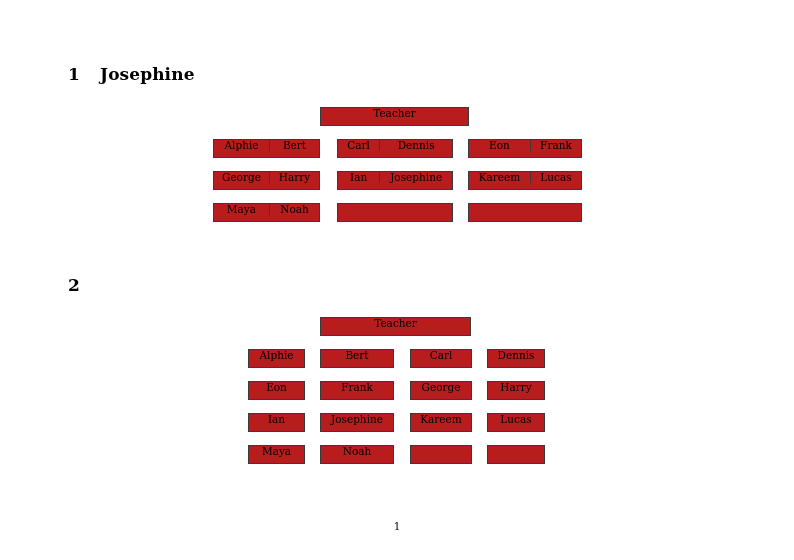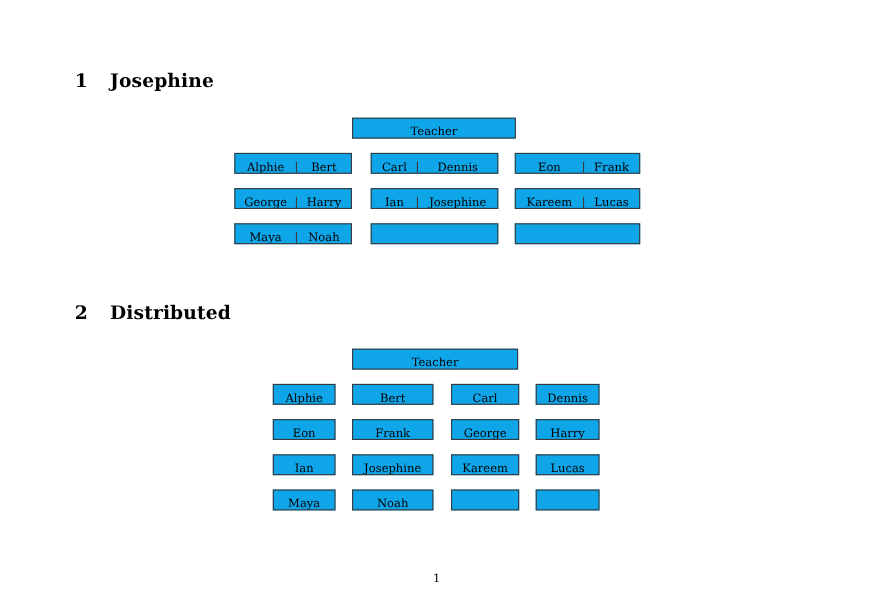--- a/index.html
+++ b/index.html
@@ -52,23 +52,23 @@
     top: 0;
     width: 794px;
   }
 
   
   .box-group {
     position: absolute;
     height: 19px;
     box-sizing: border-box;
     border: 1px solid #3a3a3a;
-    background: #0ea5e9;
+    background: #b91c1c;
     display: flex;
-    align-items: flex-end;
+    align-items: flex-start;
   }
 
   .cell {
     box-sizing: border-box;
     display: flex;
     align-items: center;
     justify-content: center;
     font-size: 10.5px;
     line-height: 1;
     white-space: nowrap;
@@ -99,21 +99,20 @@
 
 <div class="page">
 
   <div class="section-heading" id="heading-classical">
     <span class="sec-num">1</span>
     <span class="sec-title">Josephine</span>
   </div>
 
   <div class="section-heading" id="heading-distributed">
     <span class="sec-num">2</span>
-    <span class="sec-title">Distributed</span>
   </div>
 
   <div class="diagram" id="diagram-root">
       <div class="box-group teacher-box" style="left: 320px; top: 107px; width: 149px; border-color: rgb(58, 58, 58);">
         <div class="cell" style="width: 147px; border-left-color: rgb(58, 58, 58);">Teacher</div>
       </div>
       <div class="box-group" style="left: 213px; top: 139px; width: 107px; border-color: rgb(58, 58, 58);">
         <div class="cell" style="width: 56px; border-left-color: rgb(58, 58, 58);">Alphie</div>
         <div class="cell" style="width: 51px; border-left-color: rgb(58, 58, 58);">Bert</div>
       </div>

